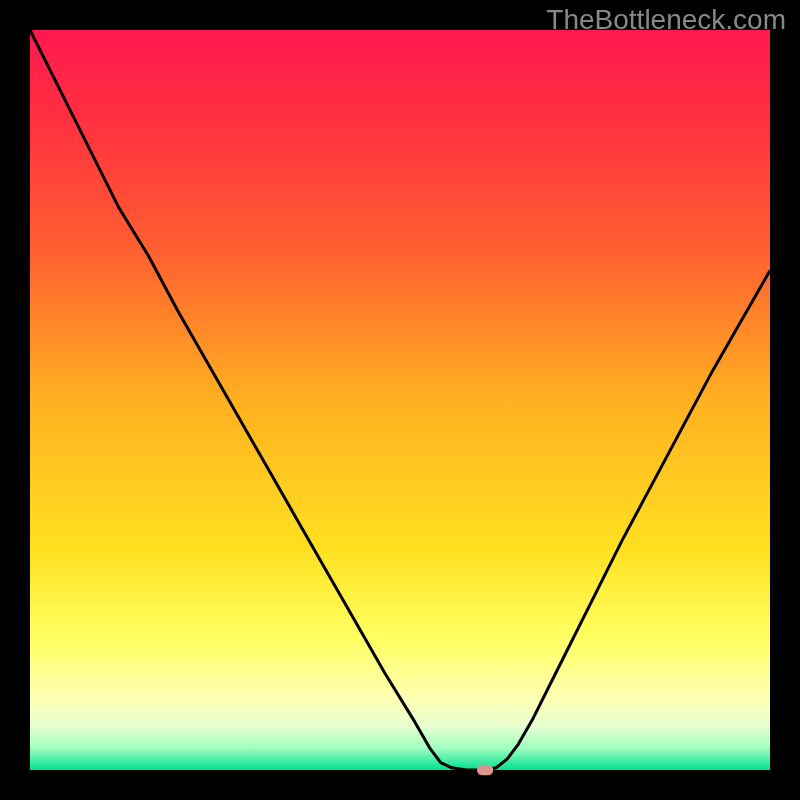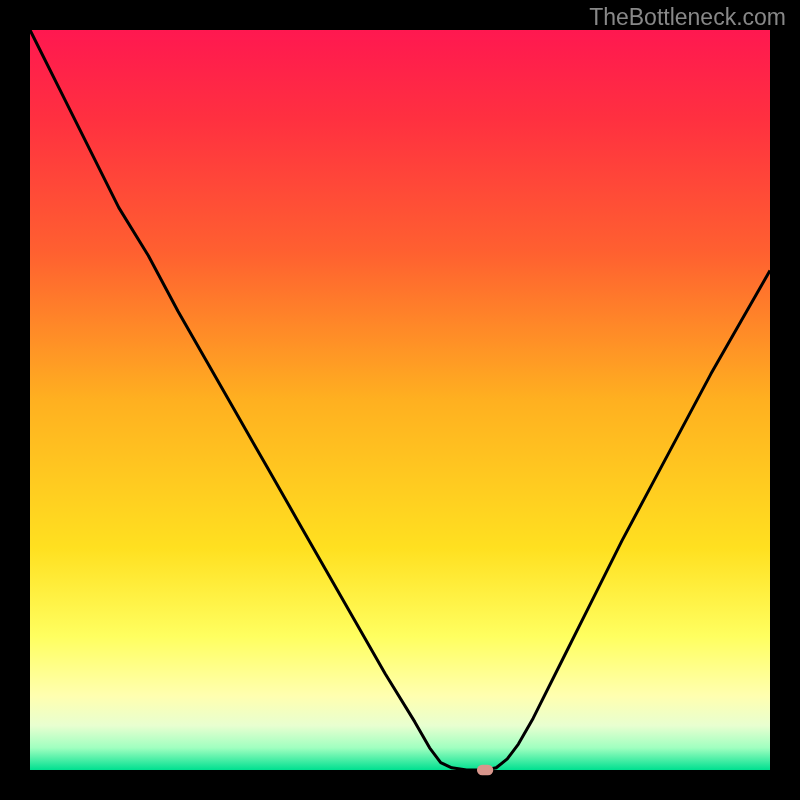--- a/index.html
+++ b/index.html
@@ -11,21 +11,21 @@
   .chart-container {
     width: 800px;
     height: 800px;
     position: relative;
   }
   .watermark {
     position: absolute;
     top: 4px;
     right: 14px;
     color: #888888;
-    font-size: 23px;
+    font-size: 28px;
     font-family: Arial, sans-serif;
     z-index: 10;
   }
   svg {
     display: block;
   }
 </style>
 </head>
 <body>
 

